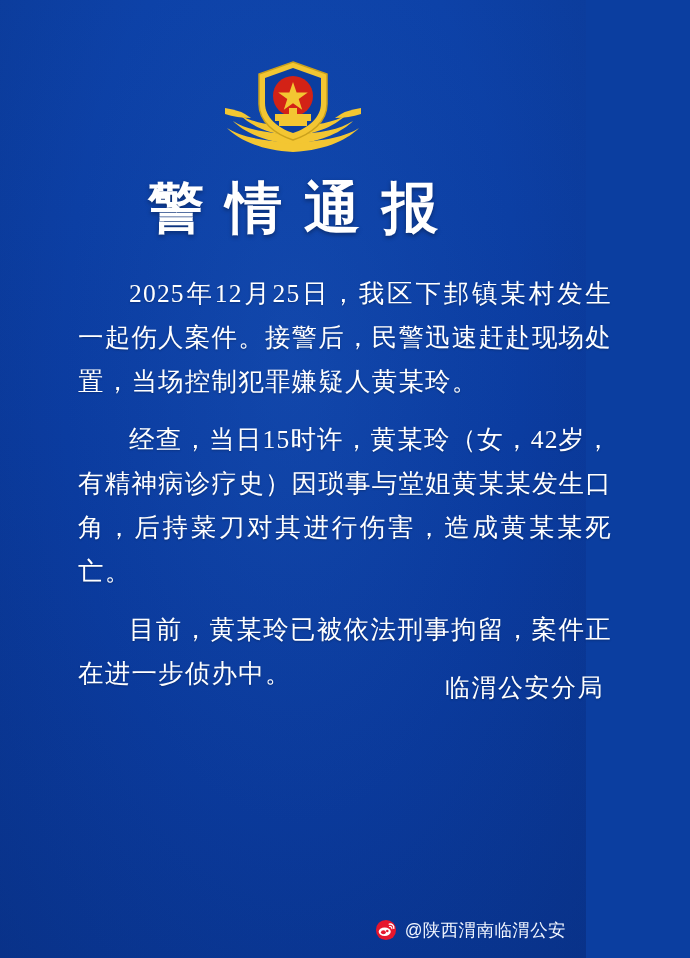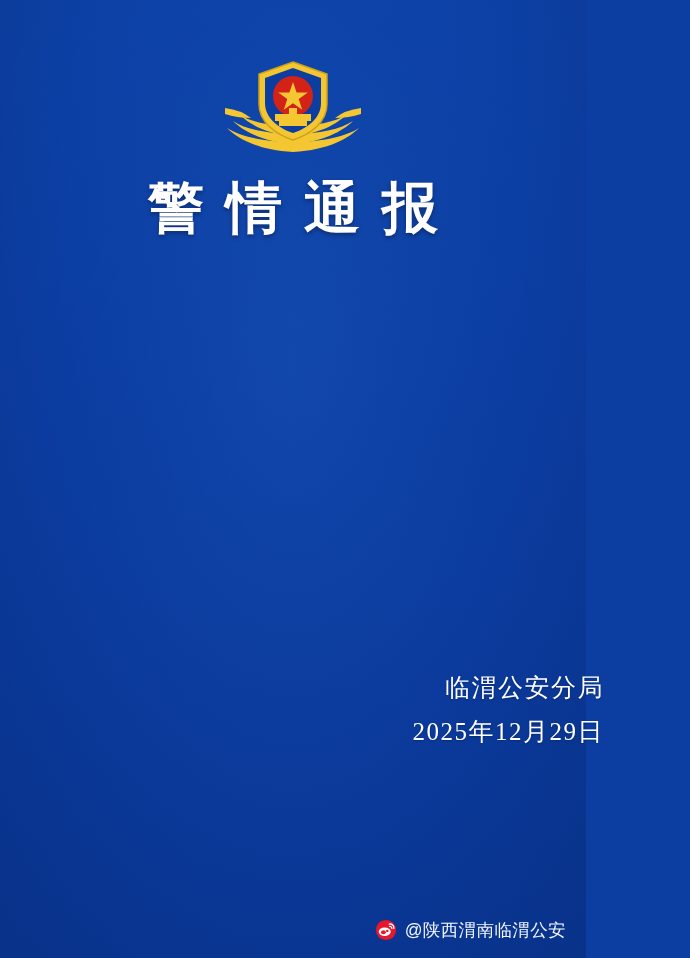--- a/index.html
+++ b/index.html
@@ -151,24 +151,28 @@
         <rect x="56" y="75" width="28" height="5" fill="#f3c632"></rect>
         <rect x="66" y="62" width="8" height="8" fill="#f3c632"></rect>
       </svg>
     </div>
   </div>
 
   <div class="title-block">
     <div class="title">警情通报</div>
   </div>
 
+  <div class="body-block">
+    <p class="para">2025年12月25日，我区下邽镇某村发生一起伤人案件。接警后，民警迅速赶赴现场处置，当场控制犯罪嫌疑人黄某玲。</p>
+    <p class="para">经查，当日15时许，黄某玲（女，42岁，有精神病诊疗史）因琐事与堂姐黄某某发生口角，后持菜刀对其进行伤害，造成黄某某死亡。</p>
+    <p class="para">目前，黄某玲已被依法刑事拘留，案件正在进一步侦办中。</p>
+  </div>
 
   <div class="sign-block">
     <div class="sign-line">临渭公安分局</div>
-    <div class="sign-line">2025年12月29日</div>
   </div>
 
   <div class="footer">
     <span class="weibo-icon">
       <svg viewBox="0 0 24 24" width="22" height="22" aria-hidden="true">
         <circle cx="12" cy="12" r="11" fill="#e6162d"></circle>
         <ellipse cx="10.6" cy="14" rx="6.6" ry="4.6" fill="#ffffff"></ellipse>
         <ellipse cx="9.2" cy="14.4" rx="2.7" ry="2.1" fill="#e6162d"></ellipse>
         <circle cx="13.4" cy="13" r="1.4" fill="#e6162d"></circle>
         <path d="M15.5 5.6 c2.9 -0.6 5.5 1.6 5.0 4.5" fill="none" stroke="#ffffff" stroke-width="1.5" stroke-linecap="round"></path>

